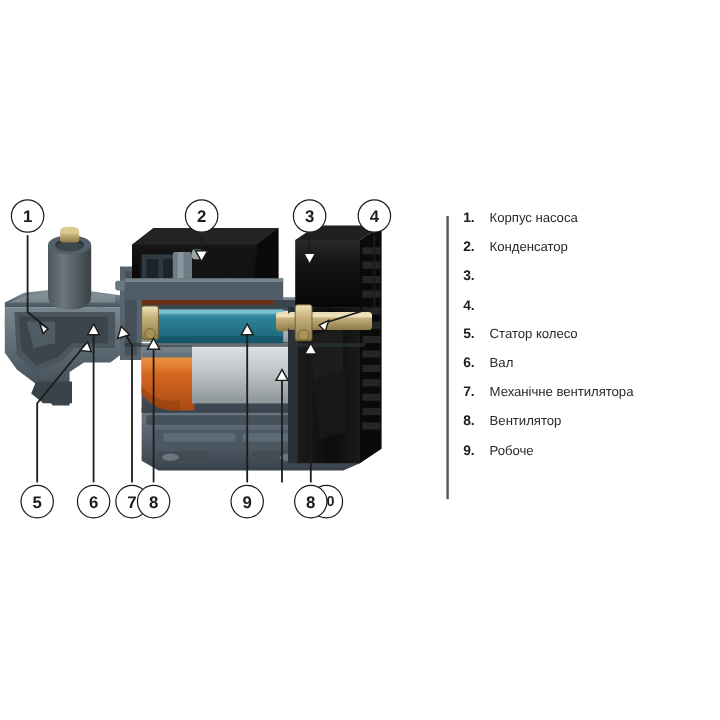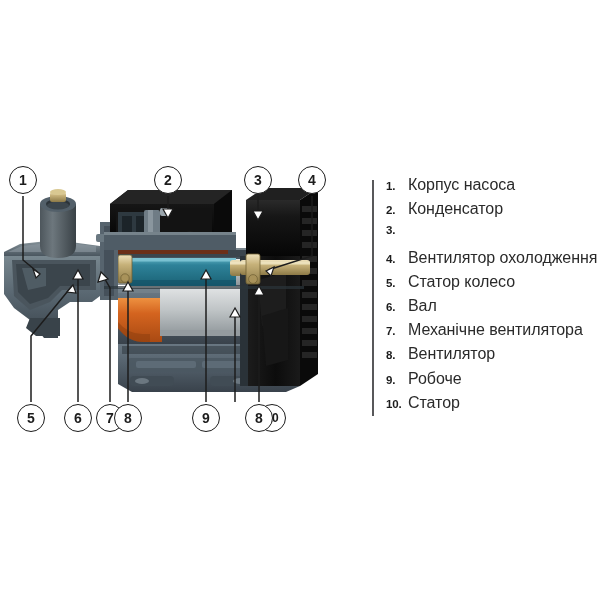--- a/index.html
+++ b/index.html
@@ -34,21 +34,21 @@
   }
   .legend-num{
     font-weight:bold;
     font-size:11.5px;
     color:#1c1c1c;
     width:22px;
     flex:0 0 22px;
     letter-spacing:-0.2px;
   }
   .legend-label{
-    font-size:16px;
+    font-size:11px;
     color:#2a2a2a;
     letter-spacing:-0.05px;
   }
 
   
   .diagram{position:absolute;left:0;top:160px;width:345px;height:275px;}
   .callout{
     position:absolute;
     width:28px;height:28px;
     margin-left:-14px;margin-top:-14px;
@@ -330,21 +330,20 @@
       </li>
       <li class="legend-row">
         <span class="legend-num">2.</span>
         <span class="legend-label">Конденсатор</span>
       </li>
       <li class="legend-row">
         <span class="legend-num">3.</span>
       </li>
       <li class="legend-row">
         <span class="legend-num">4.</span>
-        <span class="legend-label">Вентилятор охолодження</span>
       </li>
       <li class="legend-row">
         <span class="legend-num">5.</span>
         <span class="legend-label">Статор колесо</span>
       </li>
       <li class="legend-row">
         <span class="legend-num">6.</span>
         <span class="legend-label">Вал</span>
       </li>
       <li class="legend-row">
@@ -352,20 +351,16 @@
         <span class="legend-label">Механічне вентилятора</span>
       </li>
       <li class="legend-row">
         <span class="legend-num">8.</span>
         <span class="legend-label">Вентилятор</span>
       </li>
       <li class="legend-row">
         <span class="legend-num">9.</span>
         <span class="legend-label">Робоче</span>
       </li>
-      <li class="legend-row">
-        <span class="legend-num">10.</span>
-        <span class="legend-label">Статор</span>
-      </li>
     </ul>
   </div>
 
 </div>
 
 </body></html>

